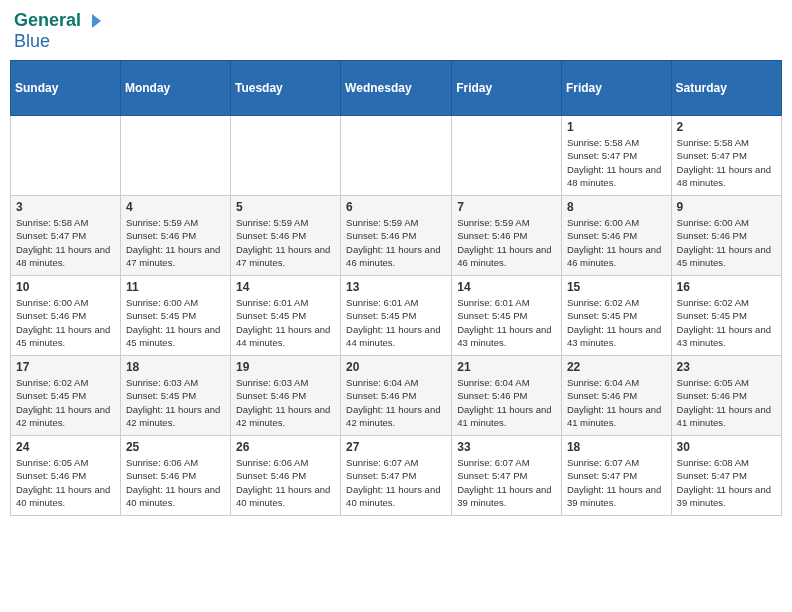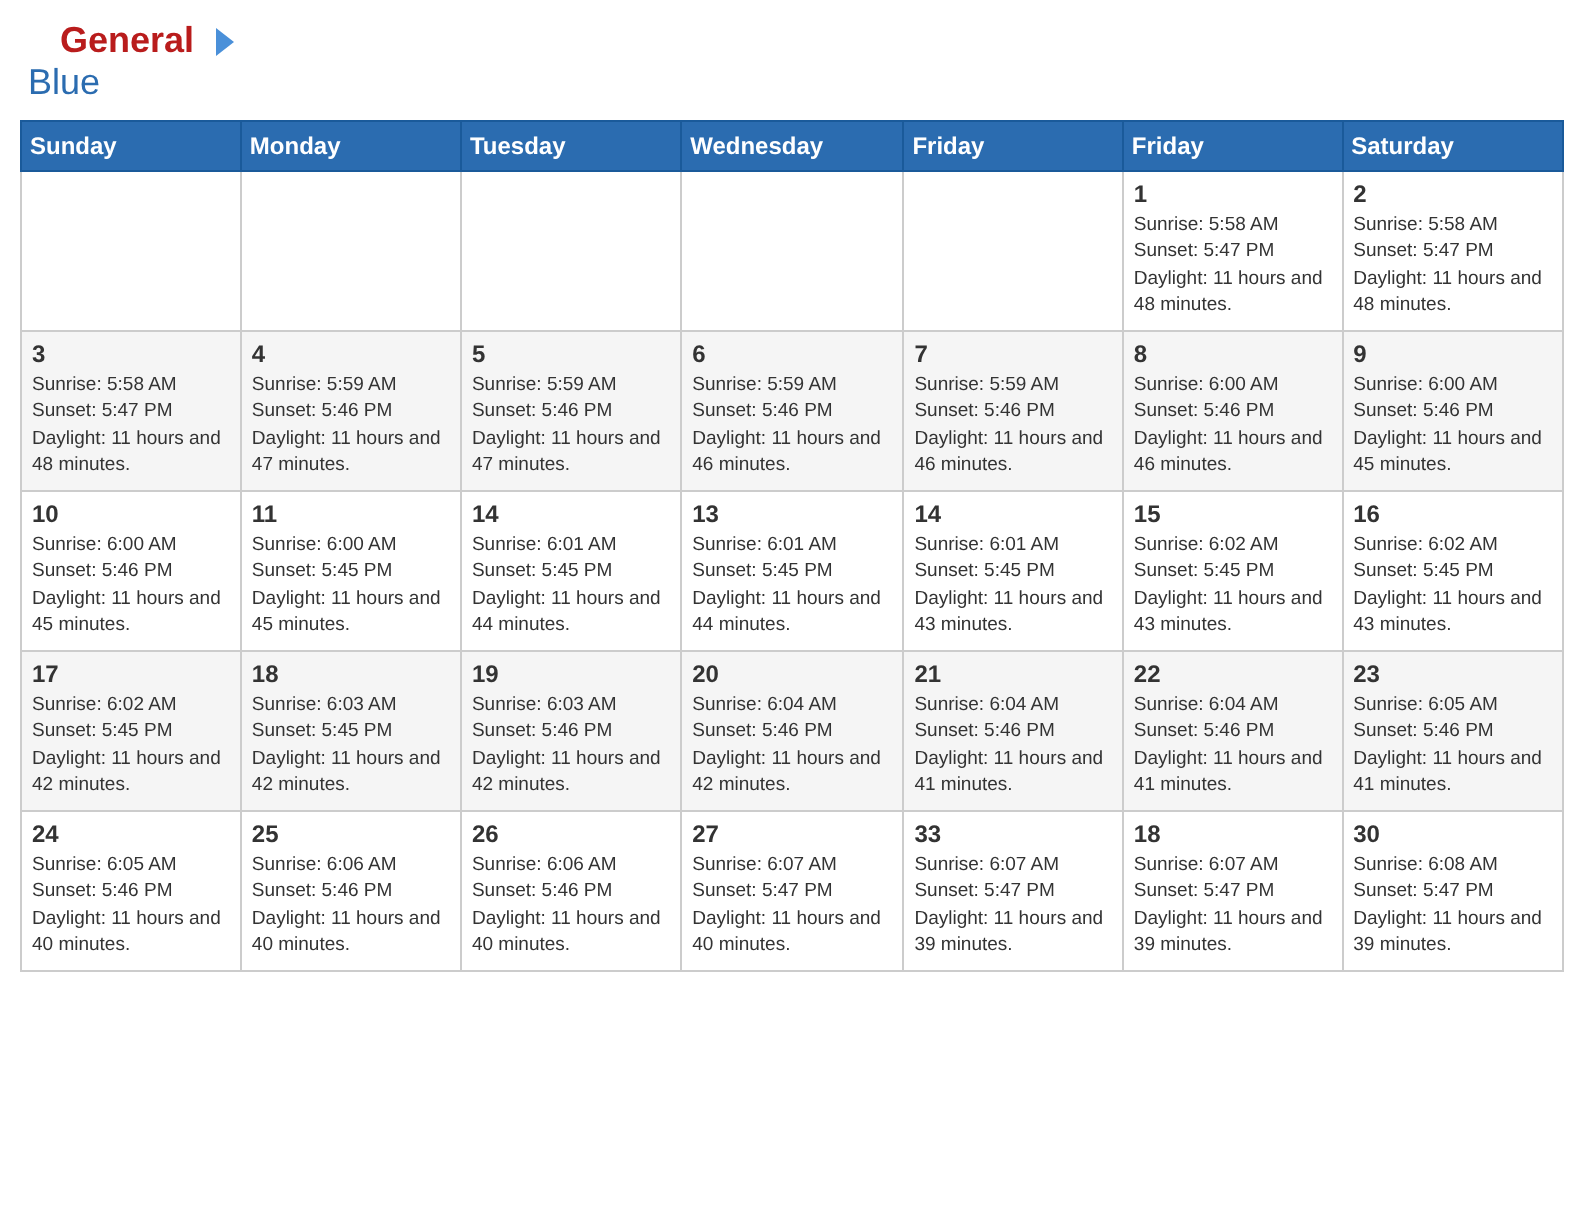--- a/index.html
+++ b/index.html
@@ -41,21 +41,21 @@
     .calendar {
       width: 100%;
       border-collapse: collapse;
       border: 1px solid #ccc;
     }
     .calendar th {
       background-color: #2b6cb0;
       color: #fff;
       font-size: 12px;
       font-weight: bold;
-      padding: 5px 4px;
+      padding: 20px 4px;
       text-align: left;
       border: 1px solid #1a5a9a;
     }
     .calendar td {
       vertical-align: top;
       font-size: 10px;
       color: #333;
       padding: 4px 5px;
       border: 1px solid #ccc;
       width: 113px;
@@ -85,21 +85,21 @@
     
     .row-odd td { background: #fff; }
     .row-even td { background: #eeeeee; }
   </style>
 </head>
 <body>
 
 <div class="header">
   <div class="logo">
     <div class="logo-row">
-      <span style="font-size:18px;font-weight:bold;color:#b91c1c;margin-left:16px;">General</span>
+      <span style="font-size:18px;font-weight:bold;color:#0f766e;">General</span>
       <svg width="18" height="18" viewBox="0 0 18 18" style="margin-left:2px;">
         <polygon points="9,2 18,9 9,16" fill="#4a90d9"></polygon>
       </svg>
     </div>
     <div>
       <span style="font-size:18px;font-weight:normal;color:#2b6cb0;">Blue</span>
     </div>
   </div>
 </div>
 

